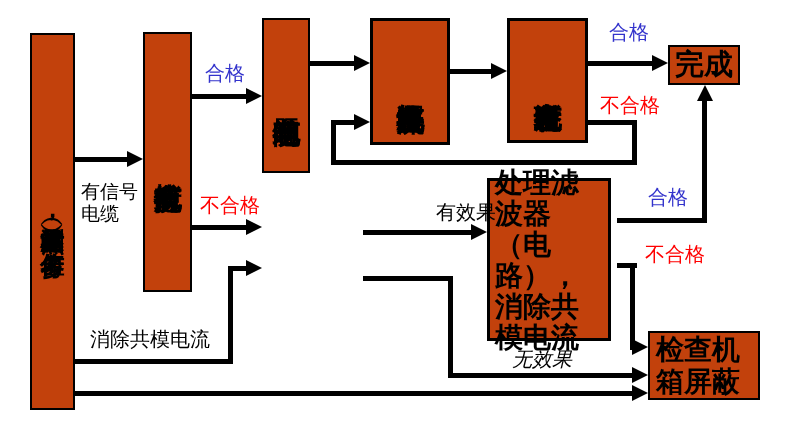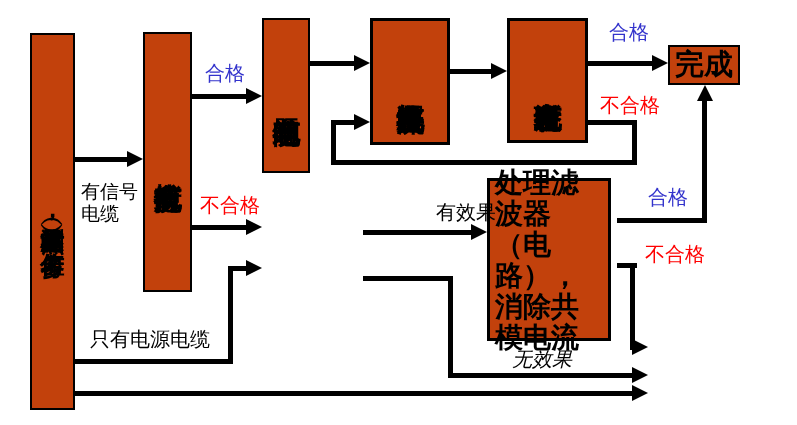--- a/index.html
+++ b/index.html
@@ -38,20 +38,21 @@
 
   <div class="box vbox" style="left:370px;top:18px;width:80px;height:127px;font-size:28px;line-height:36px;">解决电缆共模电流</div>
 
   <div class="box vbox" style="left:507px;top:18px;width:81px;height:125px;font-size:28px;line-height:36px;">设备联上所有电缆</div>
 
   <div class="box b2" style="left:668px;top:45px;width:72px;height:40px;font-size:29px;">完成</div>
 
 
   <div class="box" style="left:487px;top:178px;width:124px;height:163px;font-size:28px;line-height:31px;padding:0 5px;">处理滤波器（电路），消除共模电流</div>
 
+  <div class="box b2" style="left:648px;top:331px;width:112px;height:69px;font-size:28px;line-height:32px;padding:0 6px;">检查机箱屏蔽</div>
 
   <div class="seg" style="left:75px;top:157px;width:54px;height:5px;"></div>
   <div class="ah-r" style="left:127px;top:151px;"></div>
 
   <div class="seg" style="left:192px;top:94px;width:56px;height:5px;"></div>
   <div class="ah-r" style="left:246px;top:88px;"></div>
 
   <div class="seg" style="left:310px;top:61px;width:46px;height:5px;"></div>
   <div class="ah-r" style="left:354px;top:55px;"></div>
 
@@ -92,21 +93,21 @@
   <div class="seg" style="left:630px;top:263px;width:5px;height:86px;"></div>
   <div class="seg" style="left:630px;top:345px;width:8px;height:5px;"></div>
   <div class="ah-r" style="left:632px;top:339px;"></div>
 
   <div class="seg" style="left:75px;top:391px;width:559px;height:5px;"></div>
   <div class="ah-r" style="left:632px;top:385px;"></div>
 
   <div class="lbl blue" style="left:205px;top:63px;">合格</div>
   <div class="lbl red" style="left:200px;top:195px;">不合格</div>
   <div class="lbl wrap" style="left:81px;top:180px;width:66px;font-size:19px;line-height:22px;">有信号电缆</div>
-  <div class="lbl" style="left:90px;top:329px;">只有电源电缆</div>
+  <div class="lbl" style="left:90px;top:329px;">消除共模电流</div>
   <div class="lbl blue" style="left:609px;top:22px;">合格</div>
   <div class="lbl red" style="left:600px;top:95px;">不合格</div>
   <div class="lbl" style="left:399px;top:202px;margin-left:37px;">有效果</div>
   <div class="lbl" style="left:512px;top:349px;font-style:italic;">无效果</div>
   <div class="lbl blue" style="left:648px;top:187px;">合格</div>
   <div class="lbl red" style="left:645px;top:244px;">不合格</div>
 
 </div>
 
 </body></html>

